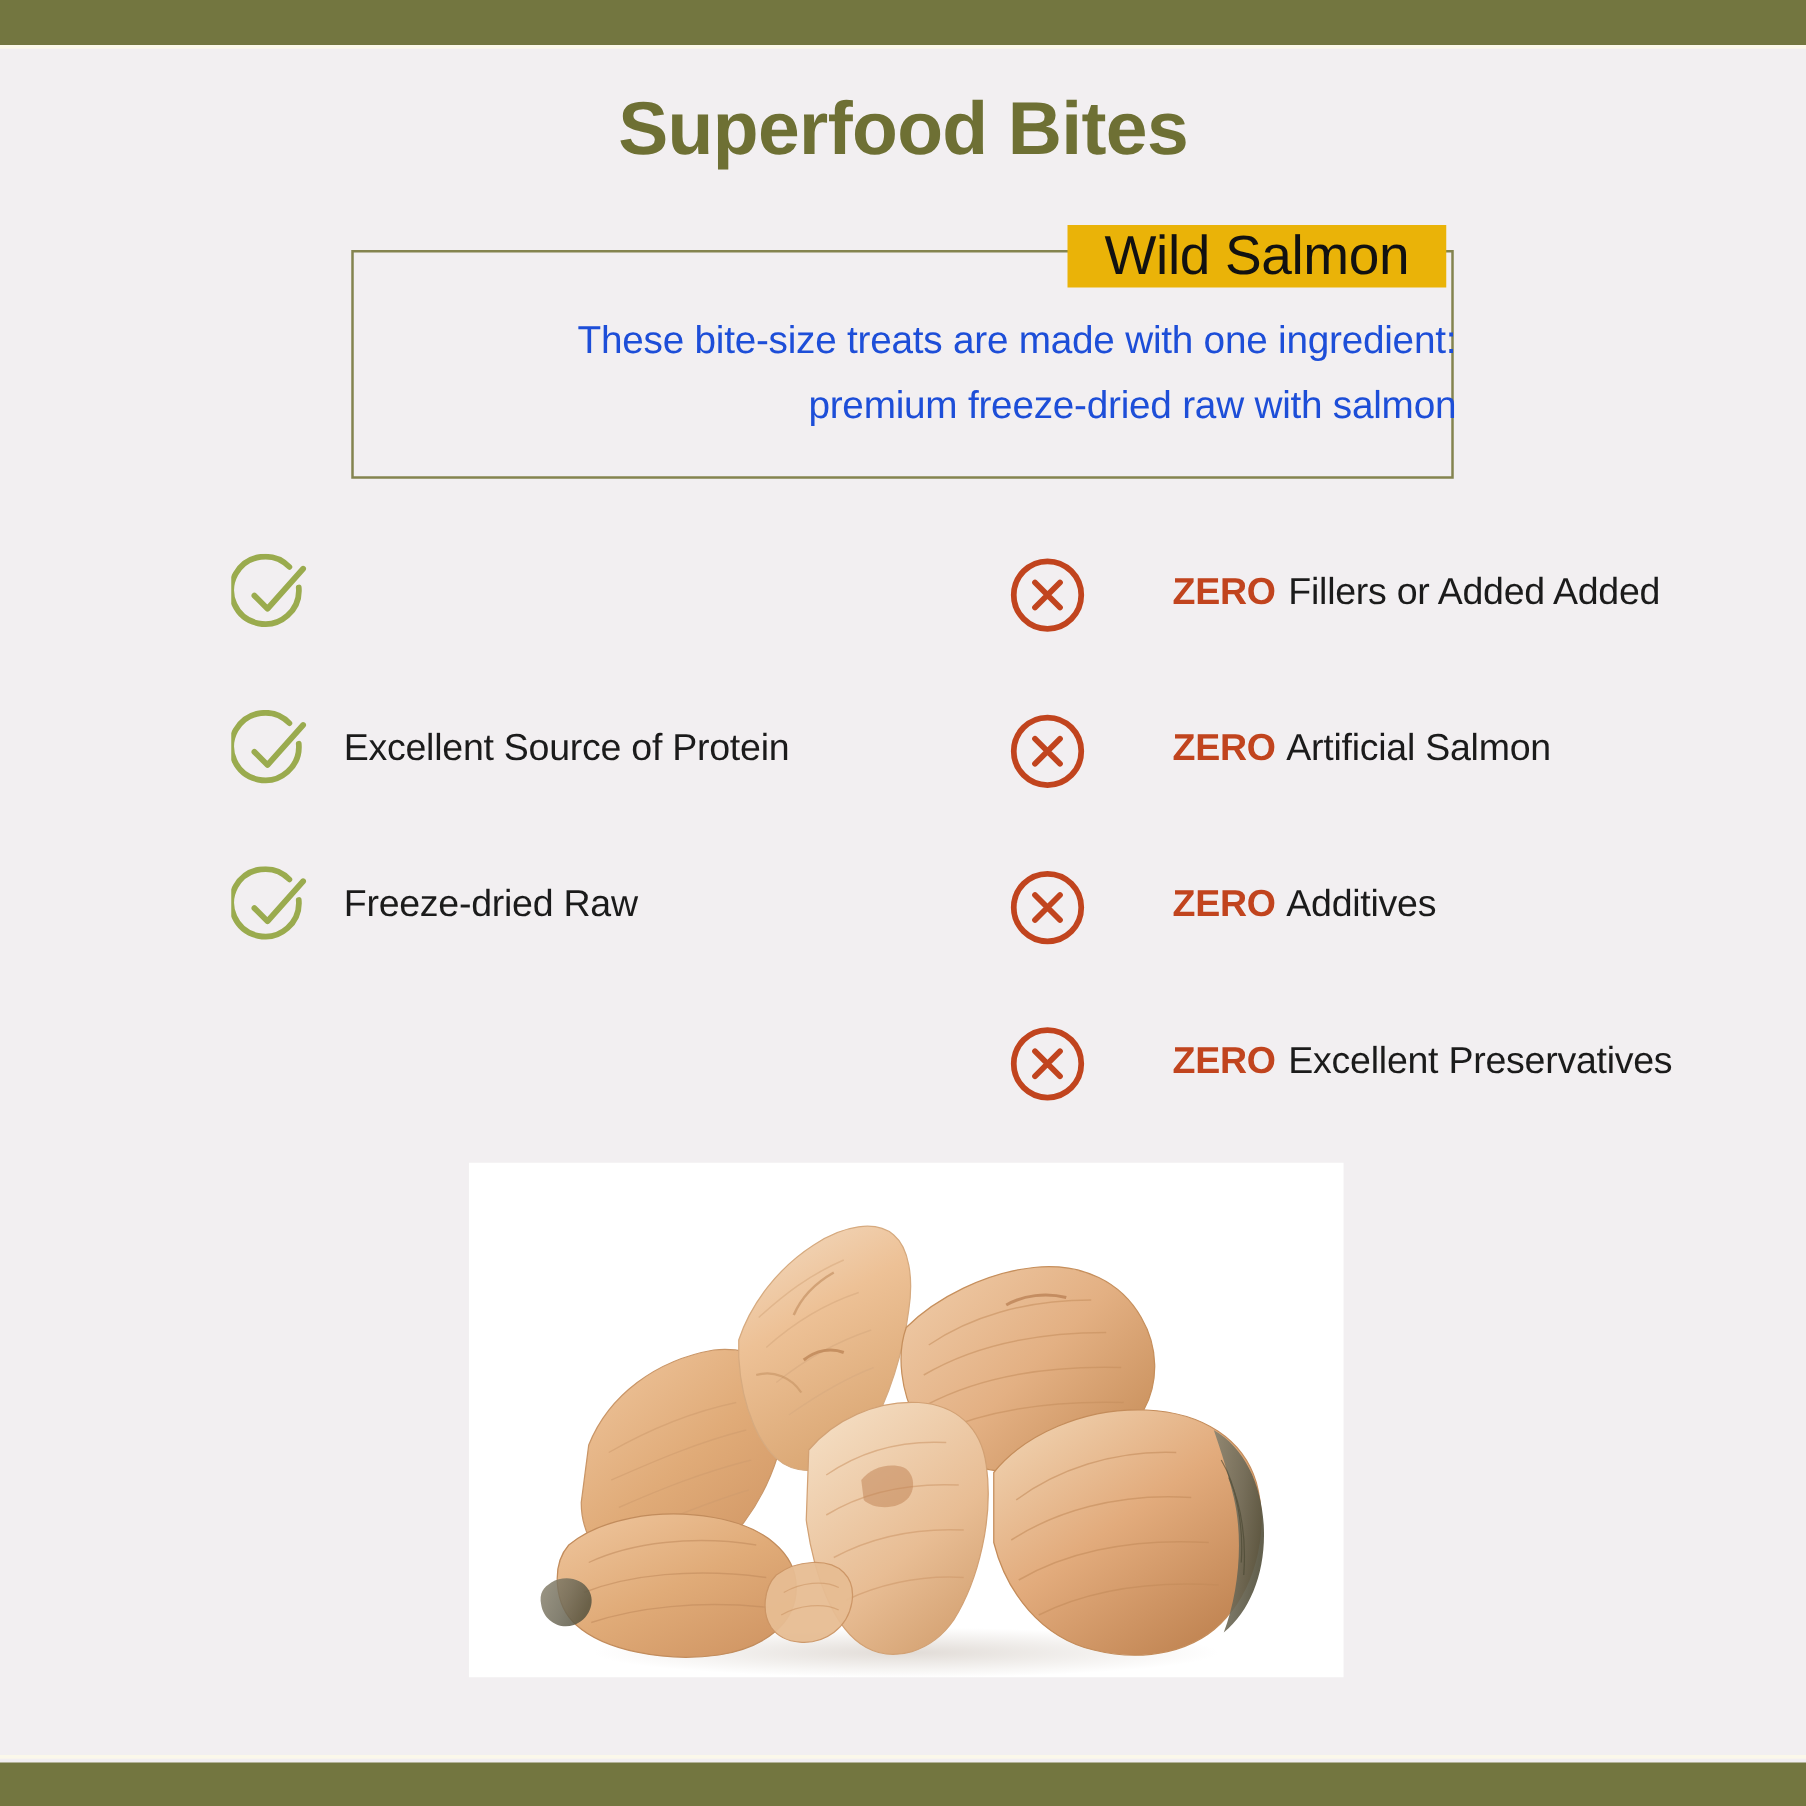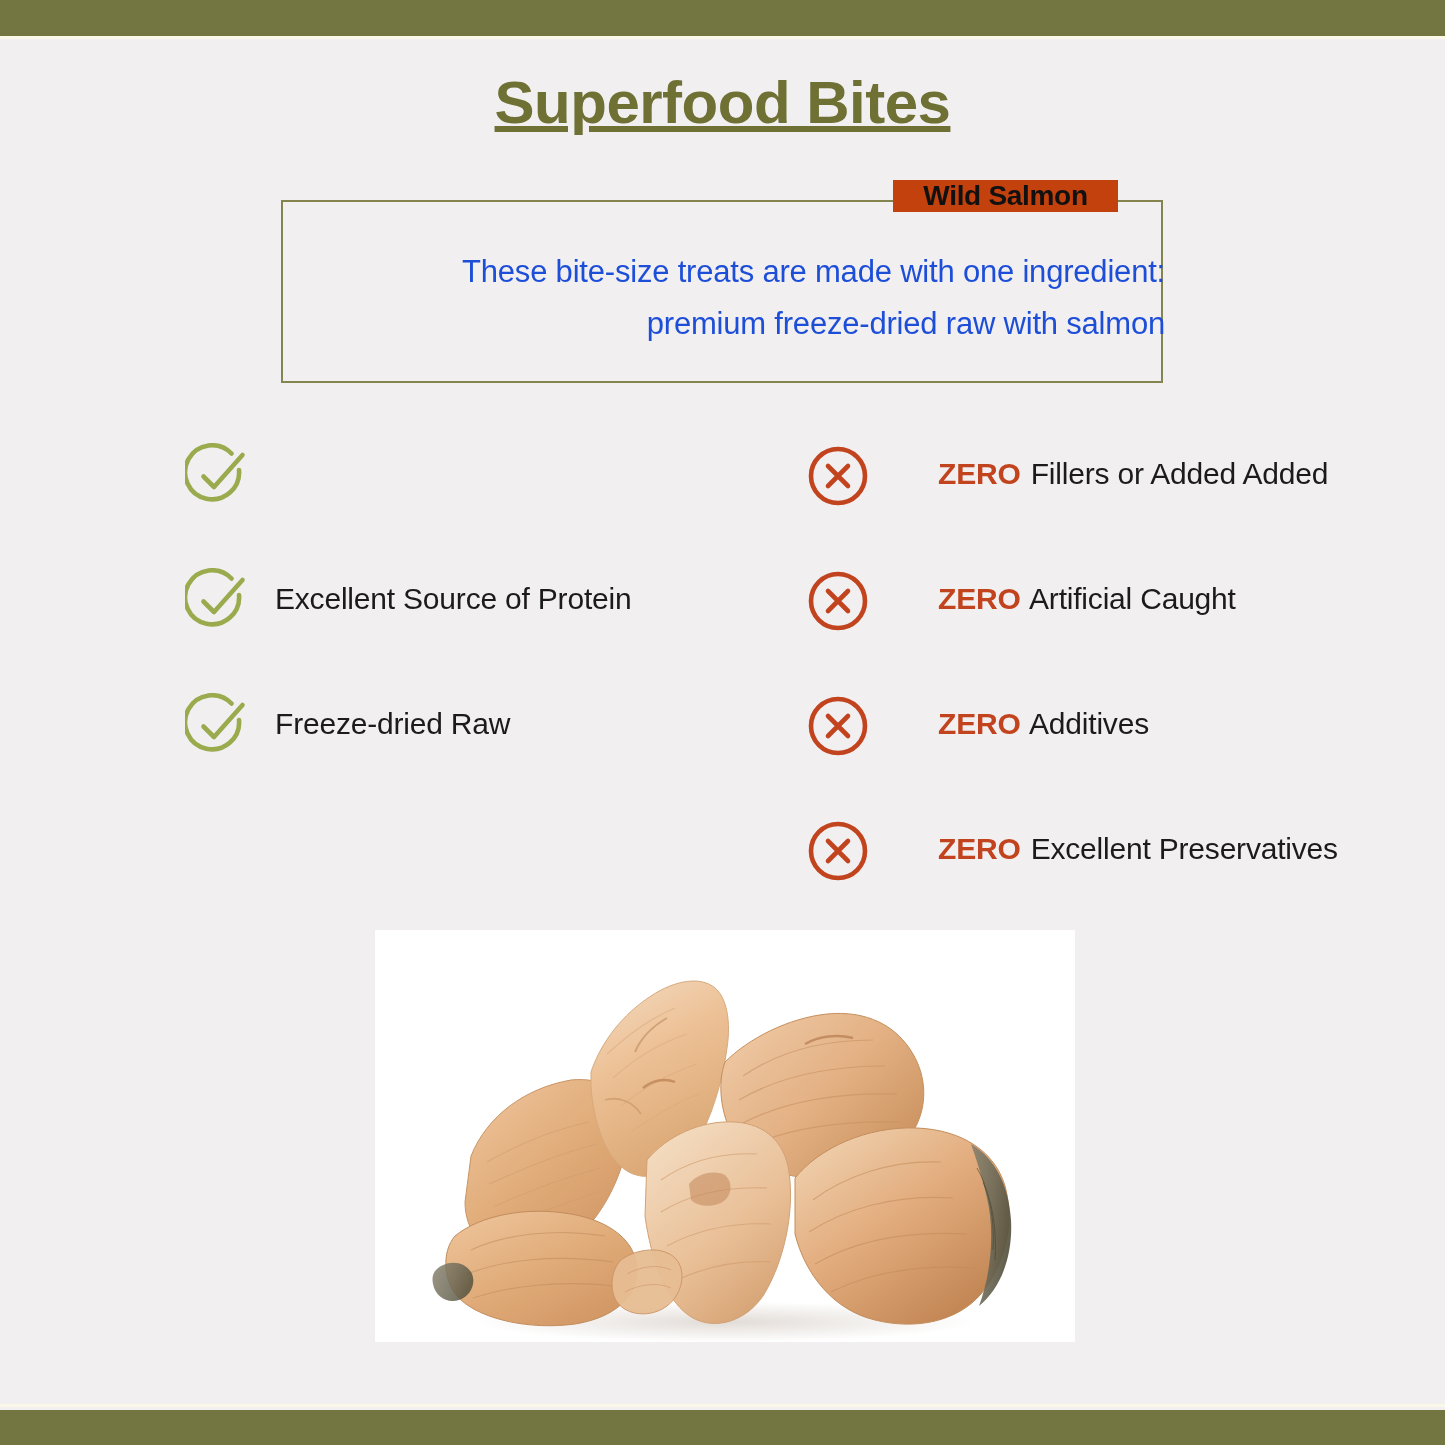--- a/index.html
+++ b/index.html
@@ -43,21 +43,20 @@
   #title {
     position: absolute;
     top: 68px;
     left: 0;
     width: 1445px;
     text-align: center;
     font-size: 60px;
     font-weight: bold;
     color: #6e7034;
     letter-spacing: -0.5px;
-    text-decoration: underline;
   }
 
   
   #desc-box {
     position: absolute;
     left: 281px;
     top: 200px;
     width: 882px;
     height: 183px;
     border: 2px solid #84844f;
@@ -66,24 +65,24 @@
   #desc-title-wrap {
     position: absolute;
     left: 0;
     top: -22px;
     width: 1445px;
     text-align: center;
     pointer-events: none;
   }
   #desc-title {
     display: inline-block;
-    background: #c2410c;
+    background: #eab308;
     padding: 0 30px;
-    font-size: 28px;
-    font-weight: bold;
+    font-size: 44px;
+    font-weight: normal;
     color: #111111;
     letter-spacing: -0.3px;
   }
 
   .desc-line {
     position: absolute;
     left: 0;
     width: 882px;
     text-align: right;
     font-size: 31px;
@@ -207,21 +206,21 @@
       <span class="feature-label"><span class="zero-word">ZERO</span><span> Fillers or Added Added</span></span>
     </div>
 
     <div class="feature-row">
       <span class="icon-slot">
         <svg viewBox="0 0 66 66">
           <circle cx="33" cy="33" r="27" fill="none" stroke="#c1441e" stroke-width="4.6"></circle>
           <path d="M23 23 L43 43 M43 23 L23 43" fill="none" stroke="#c1441e" stroke-width="4.6" stroke-linecap="round"></path>
         </svg>
       </span>
-      <span class="feature-label"><span class="zero-word">ZERO</span><span> Artificial Caught</span></span>
+      <span class="feature-label"><span class="zero-word">ZERO</span><span> Artificial Salmon</span></span>
     </div>
 
     <div class="feature-row">
       <span class="icon-slot">
         <svg viewBox="0 0 66 66">
           <circle cx="33" cy="33" r="27" fill="none" stroke="#c1441e" stroke-width="4.6"></circle>
           <path d="M23 23 L43 43 M43 23 L23 43" fill="none" stroke="#c1441e" stroke-width="4.6" stroke-linecap="round"></path>
         </svg>
       </span>
       <span class="feature-label"><span class="zero-word">ZERO</span><span> Additives</span></span>

